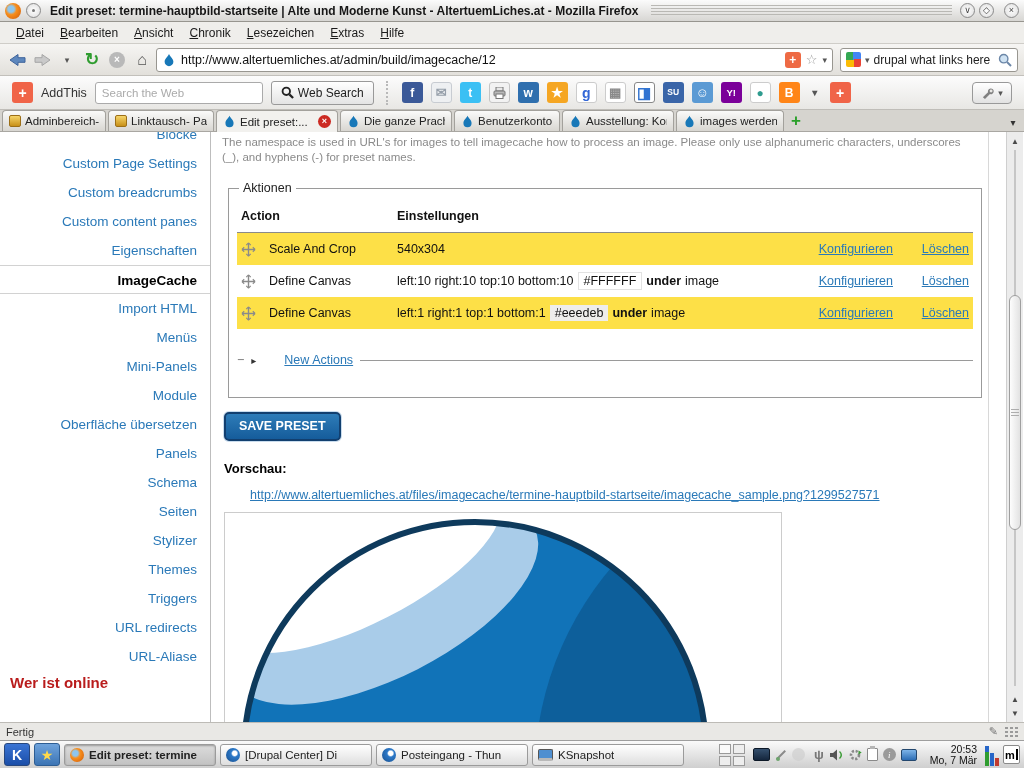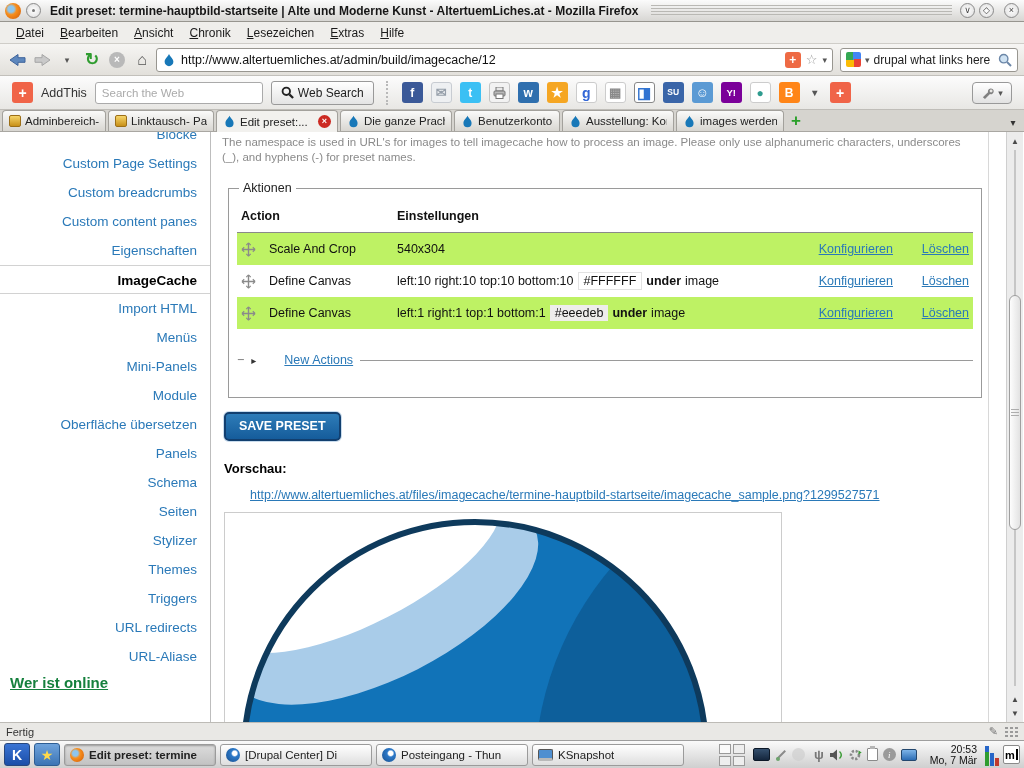--- a/index.html
+++ b/index.html
@@ -97,32 +97,32 @@
     justify-content:center; color:#333; font-size:10px; }
   
   .content { position:absolute; top:132px; left:0; right:0; bottom:46px; background:#fff; overflow:hidden; }
   .sidebar { position:absolute; left:0; top:0; bottom:0; width:211px; background:#fff;
     border-right:1px solid #bdbdbd; overflow:hidden; }
   .sidebar ul { margin:-12px 0 0; padding:0; list-style:none; }
   .sidebar li { height:29px; line-height:29px; text-align:right; padding-right:13px;
     font-size:13.5px; color:#2a79b8; white-space:nowrap; }
   .sidebar li.active { font-weight:bold; color:#000; border-top:1px solid #d2d2d2;
     border-bottom:1px solid #d2d2d2; height:29px; background:#fff; }
-  .sb-foot { padding:3px 0 0 10px; font-size:15px; font-weight:bold; color:#15803d; text-align:left;text-decoration:underline; }
+  .sb-foot { padding:3px 0 0 10px; font-size:15px; font-weight:bold; color:#b91c1c; text-align:left; }
   .main { position:absolute; left:212px; top:0; bottom:0; width:777px; border-right:1px solid #d8d8d8;
     padding:3px 0 0 10px; overflow:hidden; }
   .desc { width:758px; font-size:11.5px; line-height:15px; color:#8a8a8a; }
   fieldset.aktionen { margin:16px 6px 0 6px; border:1px solid #9a9a9a; padding:2px 8px 0; }
   fieldset.aktionen legend { font-size:12.5px; color:#222; padding:0 4px; margin-left:2px; }
   .thead { display:flex; align-items:center; font-weight:bold; font-size:12.5px;
     padding:12px 4px 9px; border-bottom:1px solid #8a8a8a; }
   .c-lead { width:156px; }
   .c-settings { flex:1; }
   .trow { display:flex; align-items:center; min-height:32px; font-size:12.5px; padding:0 4px; }
-  .trow.alt { background:#bef264;align-items:center; }
+  .trow.alt { background:#fde047;align-items:center; }
   .c-handle { width:28px; display:flex; align-items:center; }
   .c-action { width:128px; }
   .c-config { width:120px; text-align:right; }
   .c-del { width:76px; text-align:right; }
   a.tbl-link, .na-link, .prev-link { color:#2a79b8; text-decoration:underline; cursor:pointer;padding-left:26px; }
   .swatch { display:inline-block; padding:1px 5px; margin:0 4px; }
   .swatch.white { background:#FFFFFF; border:1px solid #e2e2e2; }
   .swatch.beige { background:#eeedeb; }
   .mode-bold { font-weight:bold; margin-right:4px; }
   .new-actions { display:flex; align-items:center; margin:24px 0 30px; font-size:12.5px; }

